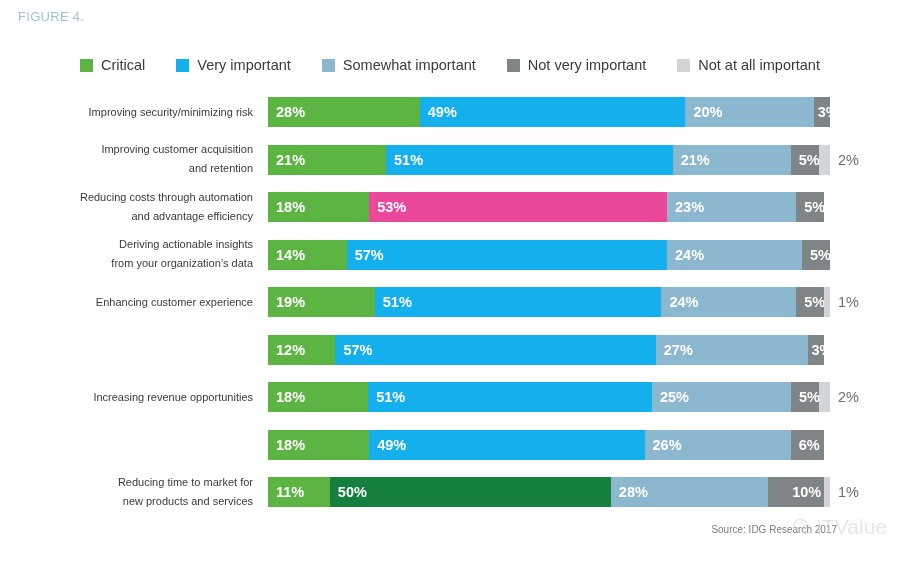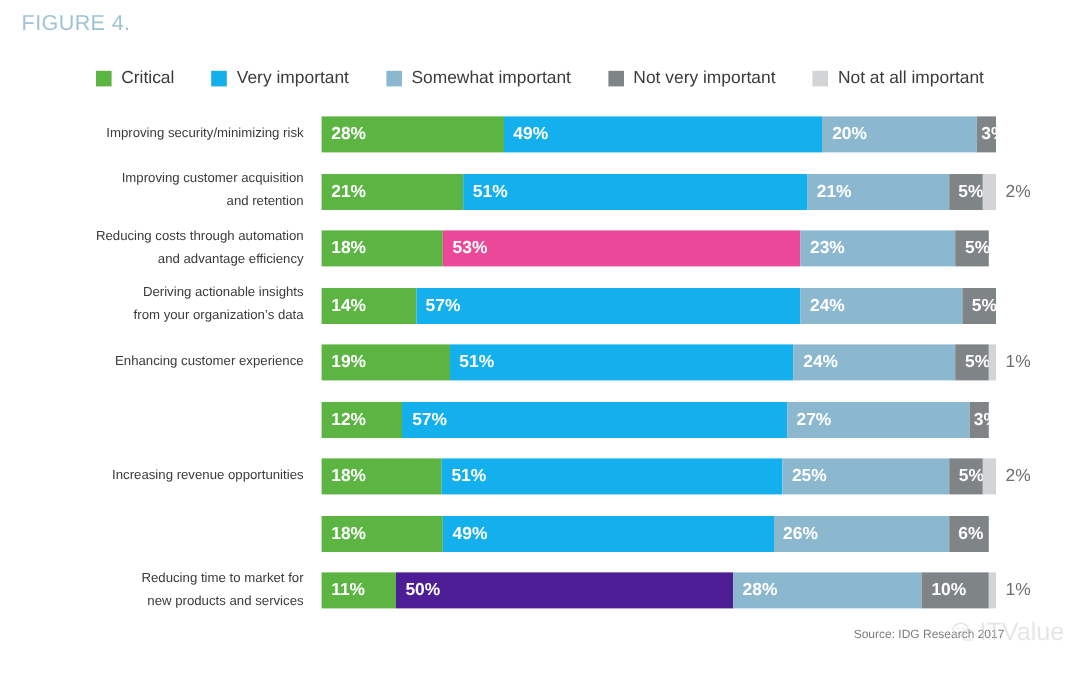--- a/index.html
+++ b/index.html
@@ -20,21 +20,21 @@
   #title-bar {
     position: absolute;
     left: 18px;
     top: 9px;
     height: 24px;
     display: flex;
     align-items: baseline;
     white-space: nowrap;
   }
   #figure-label {
-    font-size: 18px;
+    font-size: 13px;
     letter-spacing: 0.3px;
     color: #9fc3d4;
     font-weight: 400;
     margin-right: 6px;
   }
   #chart-title {
     font-size: 16.5px;
     font-weight: bold;
     color: #231f20;
     letter-spacing: -0.1px;
@@ -328,27 +328,27 @@
         </div>
       </div>
     </div>
     <div class="row">
       <div class="row-label">Reducing time to market for
 new products and services</div>
       <div class="bar-track">
         <div class="seg" title="Critical 11%" style="width: 61.82px; background: rgb(92, 181, 67);">
           <span class="seg-val">11%</span>
         </div>
-        <div class="seg" title="Very important 50%" style="width: 281px; background: #4c1d95;">
+        <div class="seg" title="Very important 50%" style="width: 281px; background: #15803d;">
           <span class="seg-val">50%</span>
         </div>
         <div class="seg" title="Somewhat important 28%" style="width: 157.36px; background: rgb(140, 184, 207);">
           <span class="seg-val">28%</span>
         </div>
-        <div class="seg" title="Not very important 10%" style="width: 56.2px; background: rgb(127, 132, 135);">
+        <div class="seg" title="Not very important 10%" style="width: 56.2px; background: rgb(127, 132, 135); padding-left: 16px;">
           <span class="seg-val">10%</span>
         </div>
         <div class="seg tiny" title="Not at all important 1%" style="width: 5.62px; background: rgb(210, 212, 214);"></div>
       </div>
       <div class="outside-val" style="left: 838px;">1%</div>
     </div>
   </div>
 
 <div id="source-note">Source: IDG Research 2017</div>
 

